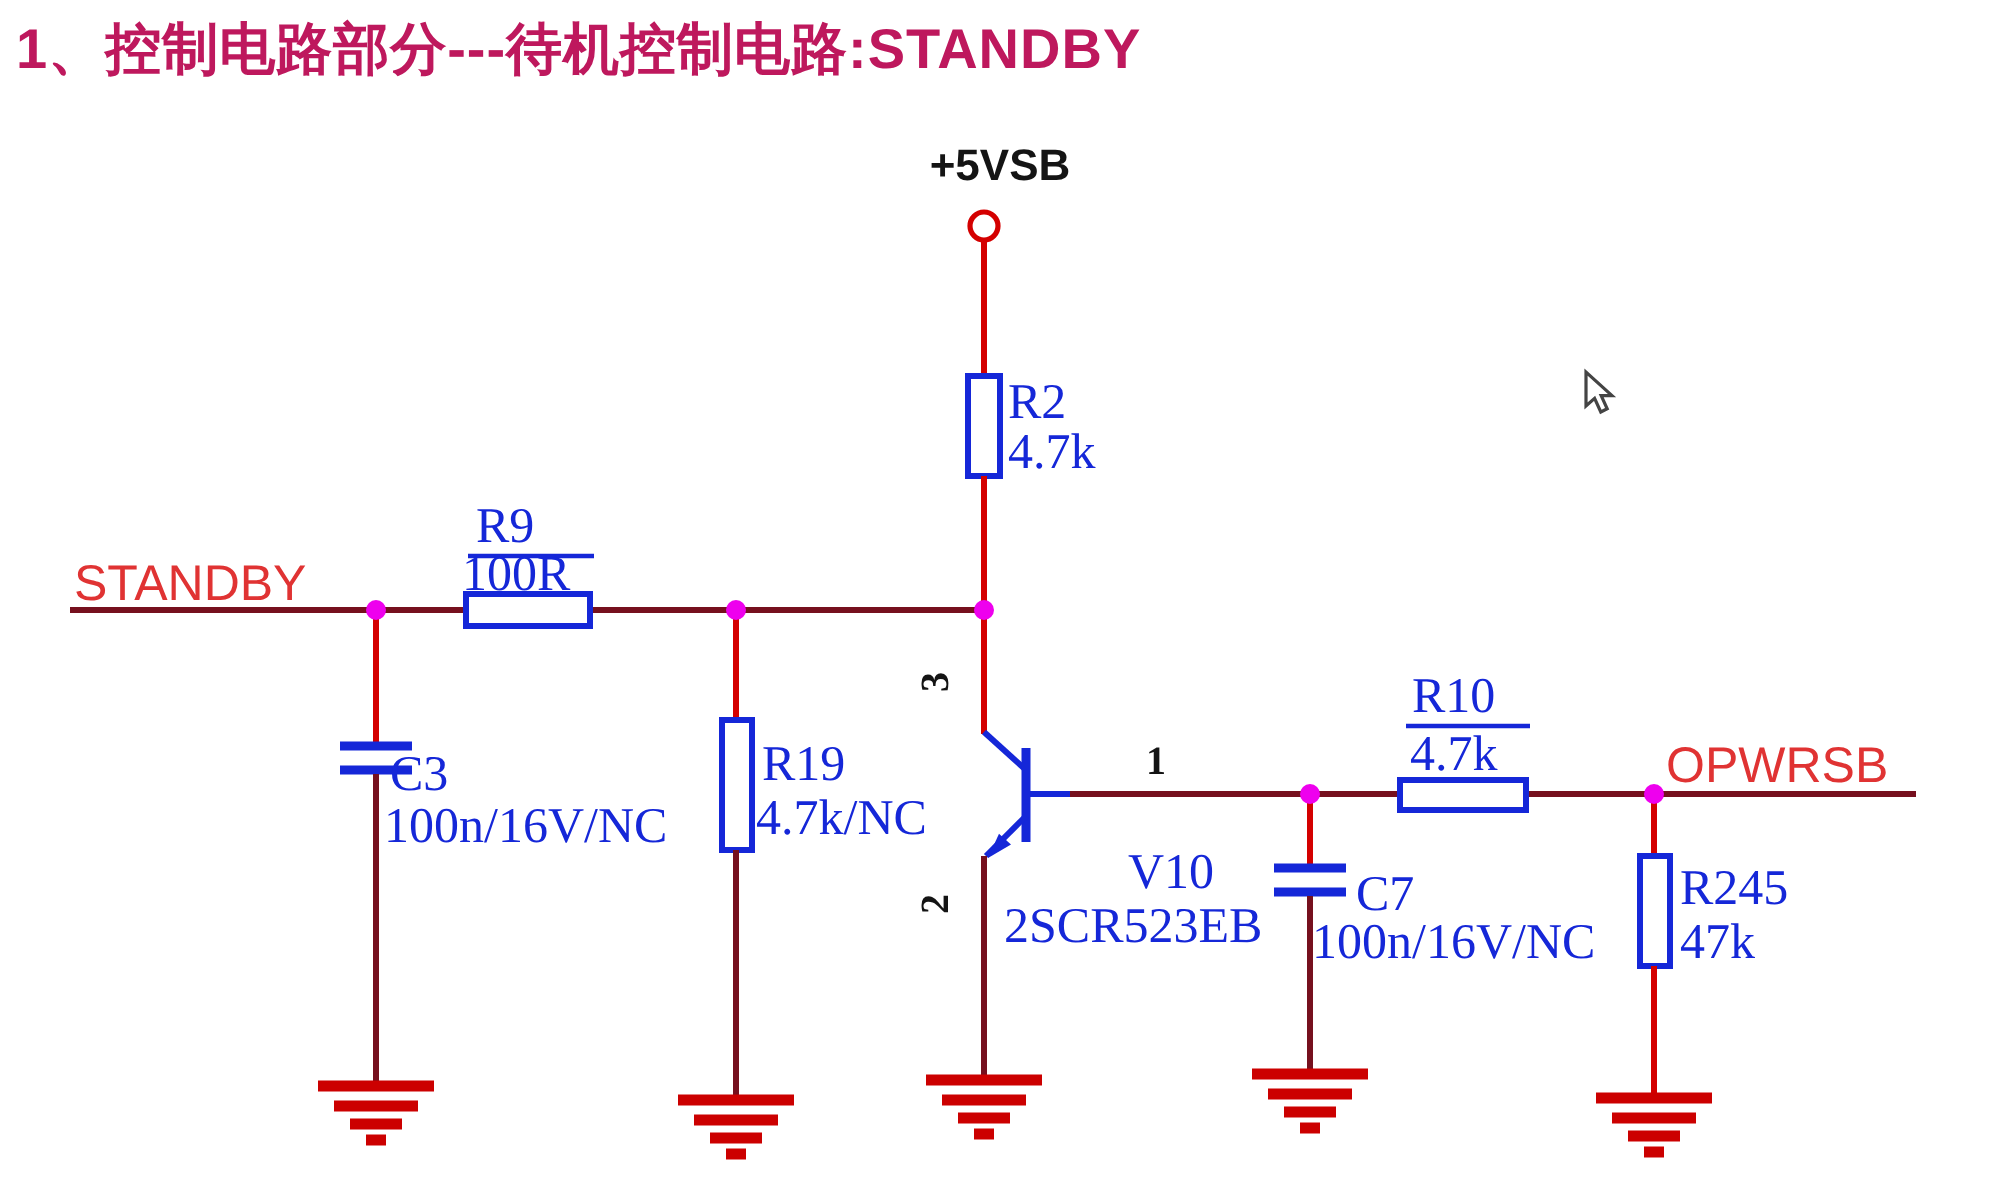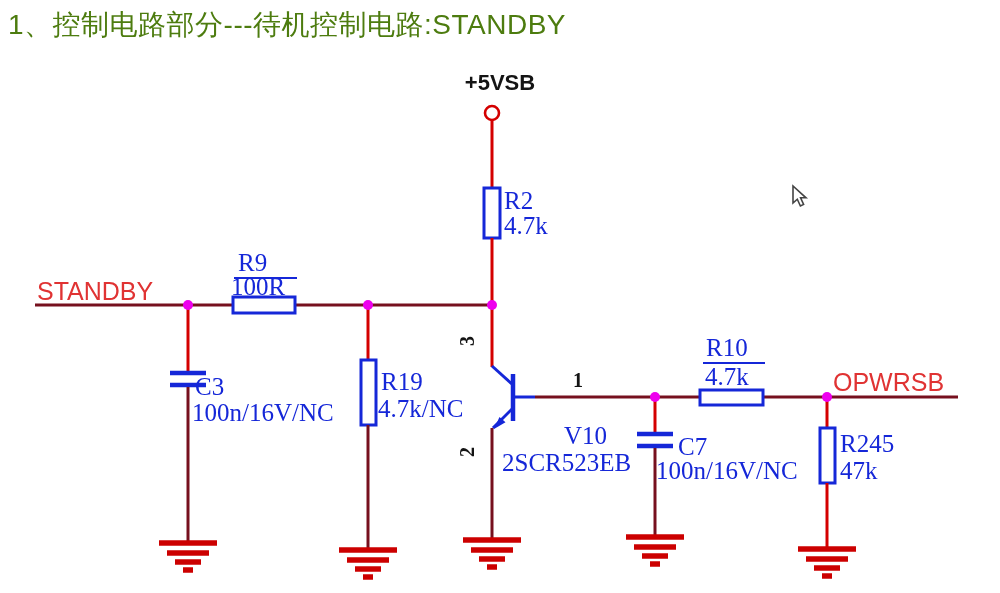--- a/index.html
+++ b/index.html
@@ -1,18 +1,18 @@
 <!DOCTYPE html>
 <html style="--wire-dark: #76101e; --wire-red: #d40000; --component-blue: #1527d8; --junction-magenta: #ee00ee; --net-label-red: #e03333; --ground-red: #cc0000; --text-black: #141414;"><head>
 <meta charset="utf-8">
 <style>
   html,body{margin:0;padding:0;background:#fff;}
   .stage{position:relative;width:1000px;height:593px;background:#ffffff;overflow:hidden;
          font-family:"Liberation Sans",sans-serif;}
-  .title{position:absolute;left:8px;top:6px;font-size:28px;font-weight:400;color:#4d7c0f;
+  .title{position:absolute;left:8px;top:6px;font-size:28px;font-weight:700;color:#be185d;
          letter-spacing:.5px;white-space:nowrap;}
   svg{position:absolute;left:0;top:0;}
   .w-dark{stroke:var(--wire-dark);stroke-width:3;fill:none;}
   .w-red{stroke:var(--wire-red);stroke-width:3;fill:none;}
   .term{stroke:var(--wire-red);stroke-width:2.6;fill:#ffffff;}
   .comp{stroke:var(--component-blue);stroke-width:3;fill:#ffffff;}
   .plate{stroke:var(--component-blue);stroke-width:4.5;fill:none;}
   .sym{stroke:var(--component-blue);stroke-width:3;fill:none;}
   .symbar{stroke:var(--component-blue);stroke-width:4.5;fill:none;}
   .symf{fill:var(--component-blue);stroke:none;}

